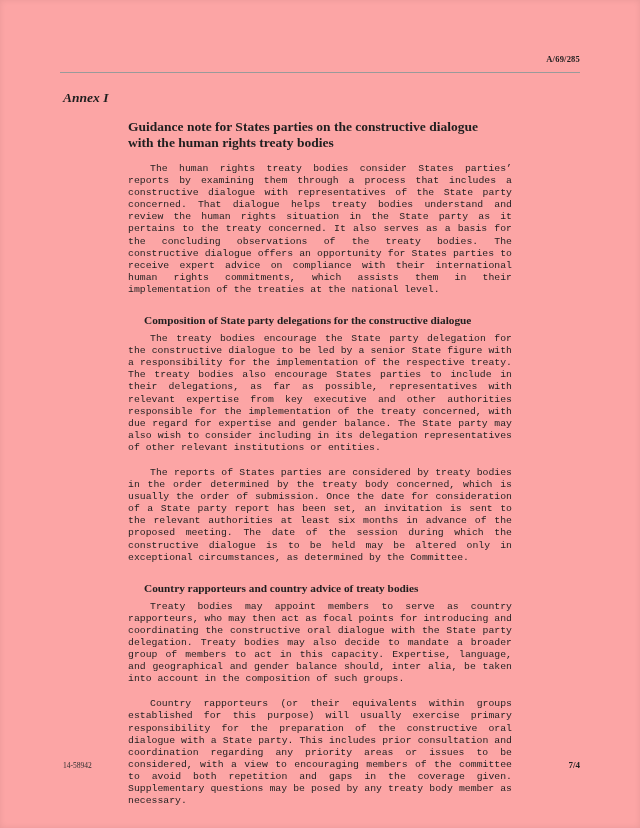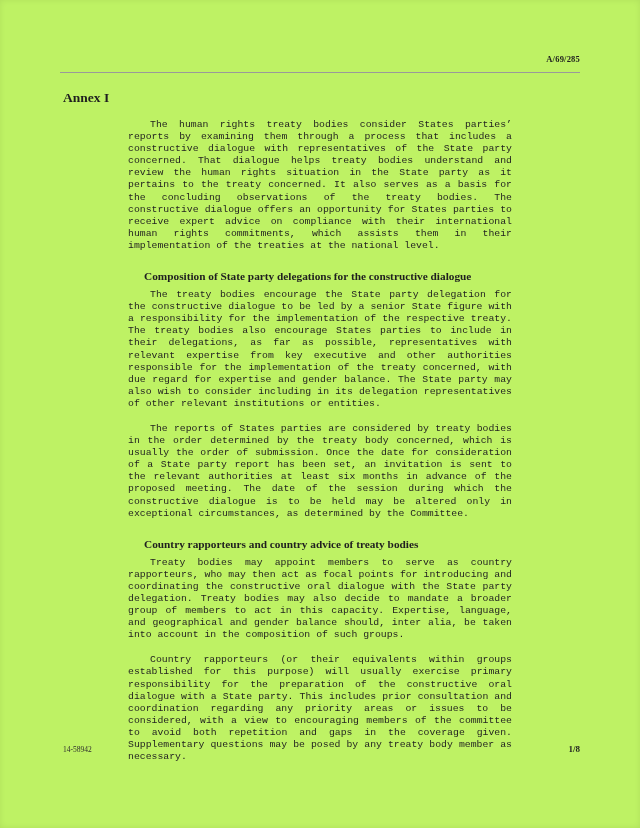--- a/index.html
+++ b/index.html
@@ -6,21 +6,21 @@
     margin: 0;
     padding: 0;
     background: #ffffff;
   }
   .page {
     position: relative;
     width: 640px;
     height: 828px;
     box-sizing: border-box;
     padding: 54px 60px 0 60px;
-    background: #bef264;
+    background: #fca5a5;
     box-shadow: inset 0 0 6px rgba(0,0,0,0.08);
     font-family: "Liberation Serif", "DejaVu Serif", serif;
     color: #1f1f1f;
     overflow: hidden;
   }
   .header {
     text-align: right;
     font-weight: 700;
     font-size: 8.5px;
     line-height: 10px;
@@ -28,20 +28,21 @@
   }
   .rule {
     border-bottom: 1px solid #9a9a9a;
     margin-top: 8px;
   }
   .annex {
     margin: 17px 0 0 3px;
     font-size: 13.5px;
     line-height: 16px;
     font-weight: 700;
+    font-style: italic;
   }
   .content {
     margin-left: 68px;
     width: 384px;
   }
   .title {
     margin: 13px 0 0 0;
     width: 354px;
     font-size: 13.5px;
     line-height: 15.5px;
@@ -62,21 +63,21 @@
     font-weight: 700;
     white-space: nowrap;
   }
   .section-heading + .body-para {
     margin-top: 6px;
   }
   .footer {
     position: absolute;
     left: 63px;
     right: 60px;
-    top: 744px;
+    top: 760px;
     display: flex;
     justify-content: space-between;
     align-items: baseline;
   }
   .doc-number {
     font-size: 7.5px;
     color: #2e2e2e;
   }
   .page-number {
     font-size: 9px;
@@ -91,35 +92,36 @@
   <div class="header">
     <span class="symbol">A/69/285</span>
   </div>
 
   <div class="rule"></div>
 
   <h1 class="annex">Annex I</h1>
 
   <div class="content">
 
+    <h2 class="title">Guidance note for States parties on the constructive dialogue with the human rights treaty bodies</h2>
 
     <p class="body-para">The human rights treaty bodies consider States parties’ reports by examining them through a process that includes a constructive dialogue with representatives of the State party concerned. That dialogue helps treaty bodies understand and review the human rights situation in the State party as it pertains to the treaty concerned. It also serves as a basis for the concluding observations of the treaty bodies. The constructive dialogue offers an opportunity for States parties to receive expert advice on compliance with their international human rights commitments, which assists them in their implementation of the treaties at the national level.</p>
 
     <h3 class="section-heading">Composition of State party delegations for the constructive dialogue</h3>
 
     <p class="body-para">The treaty bodies encourage the State party delegation for the constructive dialogue to be led by a senior State figure with a responsibility for the implementation of the respective treaty. The treaty bodies also encourage States parties to include in their delegations, as far as possible, representatives with relevant expertise from key executive and other authorities responsible for the implementation of the treaty concerned, with due regard for expertise and gender balance. The State party may also wish to consider including in its delegation representatives of other relevant institutions or entities.</p>
 
     <p class="body-para">The reports of States parties are considered by treaty bodies in the order determined by the treaty body concerned, which is usually the order of submission. Once the date for consideration of a State party report has been set, an invitation is sent to the relevant authorities at least six months in advance of the proposed meeting. The date of the session during which the constructive dialogue is to be held may be altered only in exceptional circumstances, as determined by the Committee.</p>
 
     <h3 class="section-heading">Country rapporteurs and country advice of treaty bodies</h3>
 
     <p class="body-para">Treaty bodies may appoint members to serve as country rapporteurs, who may then act as focal points for introducing and coordinating the constructive oral dialogue with the State party delegation. Treaty bodies may also decide to mandate a broader group of members to act in this capacity. Expertise, language, and geographical and gender balance should, inter alia, be taken into account in the composition of such groups.</p>
 
     <p class="body-para">Country rapporteurs (or their equivalents within groups established for this purpose) will usually exercise primary responsibility for the preparation of the constructive oral dialogue with a State party. This includes prior consultation and coordination regarding any priority areas or issues to be considered, with a view to encouraging members of the committee to avoid both repetition and gaps in the coverage given. Supplementary questions may be posed by any treaty body member as necessary.</p>
 
   </div>
 
   <div class="footer">
     <span class="doc-number">14-58942</span>
-    <span class="page-number">1/8</span>
+    <span class="page-number">7/4</span>
   </div>
 
 </div>
 
 </body></html>

